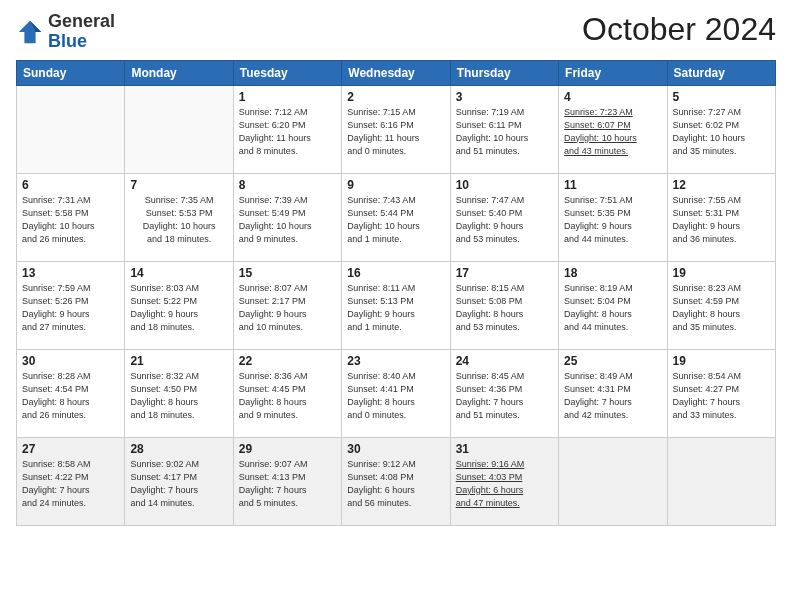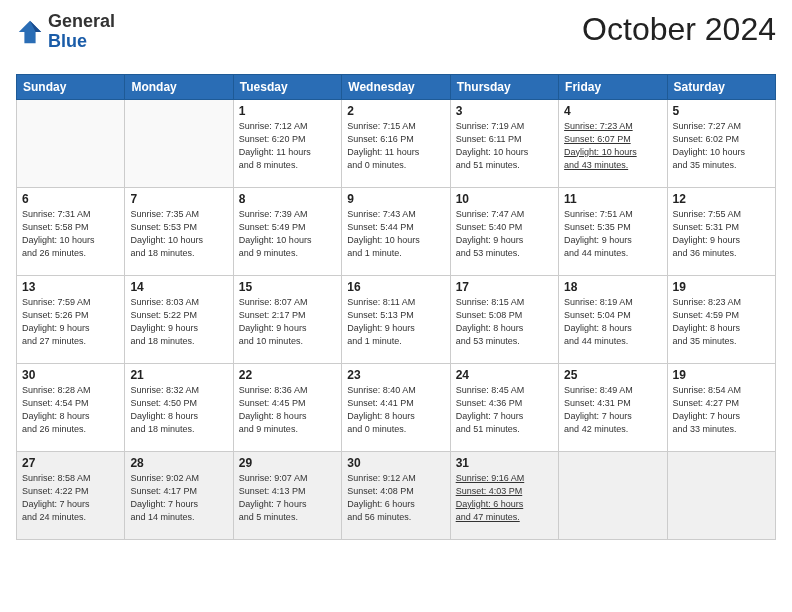--- a/index.html
+++ b/index.html
@@ -9,21 +9,20 @@
       width: 792px;
       height: 612px;
       overflow: hidden;
     }
     .page {
       width: 792px;
       height: 500px;
       padding: 12px 16px 8px 16px;
       display: flex;
       flex-direction: column;
-      gap: 14px;
     }
     .header {
       display: flex;
       justify-content: space-between;
       align-items: flex-start;
       margin-bottom: 8px;
     }
     .logo {
       display: flex;
       align-items: center;
@@ -170,21 +169,21 @@
         <tr>
           <td>
             <span class="day-num">6</span>
             <div class="day-info" style="white-space: pre-line;">Sunrise: 7:31 AM
 Sunset: 5:58 PM
 Daylight: 10 hours
 and 26 minutes.</div>
           </td>
           <td>
             <span class="day-num">7</span>
-            <div class="day-info" style="white-space: pre-line;">Sunrise: 7:35 AM
+            <div class="day-info" style="white-space: pre-line; text-align: center;">Sunrise: 7:35 AM
 Sunset: 5:53 PM
 Daylight: 10 hours
 and 18 minutes.</div>
           </td>
           <td>
             <span class="day-num">8</span>
             <div class="day-info" style="white-space: pre-line;">Sunrise: 7:39 AM
 Sunset: 5:49 PM
 Daylight: 10 hours
 and 9 minutes.</div>

